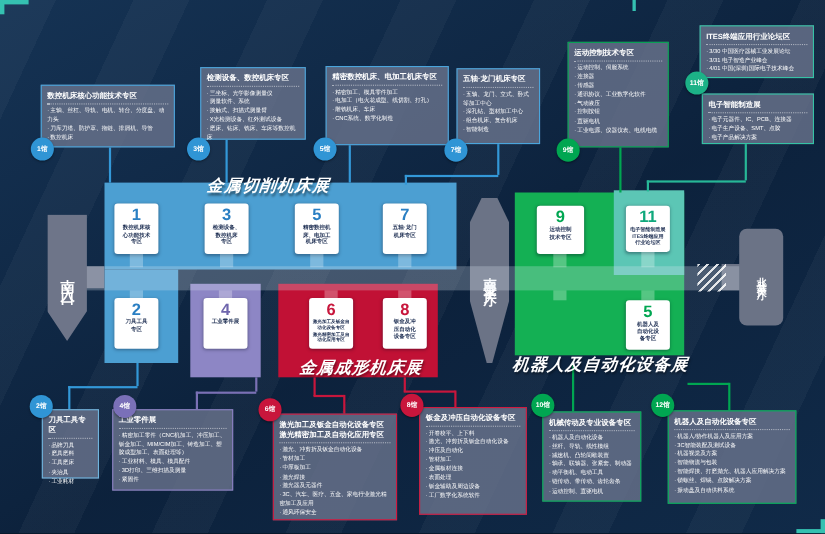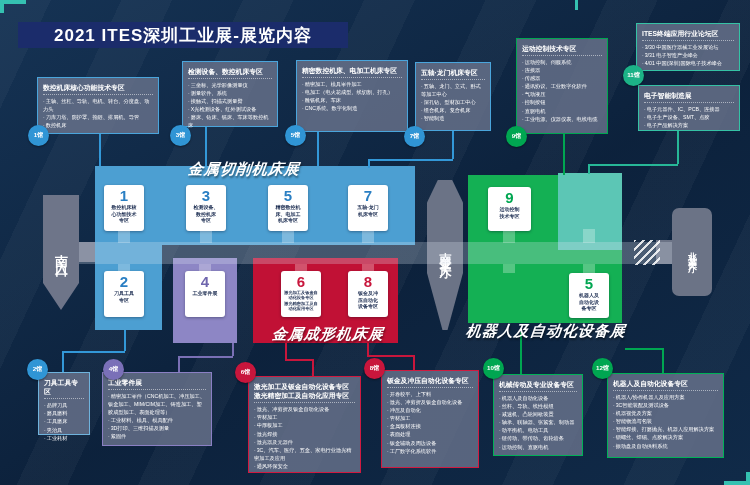--- a/index.html
+++ b/index.html
@@ -39,21 +39,20 @@
 <body>
 
 <div class="stage">
 
   <div class="bracket" style="left:0;top:0;width:26px;height:4px"></div>
   <div class="bracket" style="left:0;top:0;width:4px;height:13px"></div>
   <div class="bracket" style="left:575px;top:0;width:3px;height:10px"></div>
   <div class="bracket" style="left:724px;top:481px;width:26px;height:4px"></div>
   <div class="bracket" style="left:746px;top:472px;width:4px;height:13px"></div>
 
-  <div class="titlebar">2021 ITES深圳工业展-展览内容</div>
 
   <div class="zone" style="left:95px;top:166px;width:320px;height:79px;background:#4c9fd2"></div>
   <div class="zone" style="left:95px;top:245px;width:67px;height:85px;background:#4c9fd2"></div>
   <div class="zone" style="left:173px;top:258px;width:64px;height:85px;background:#8d86c5"></div>
   <div class="zone" style="left:253px;top:258px;width:145px;height:85px;background:#c11135"></div>
   <div class="zone" style="left:468px;top:175px;width:154px;height:148px;background:#14b054"></div>
   <div class="zone" style="left:558px;top:173px;width:64px;height:77px;background:#5cc6b5"></div>
 
   <div class="zone" style="left:43px;top:195px;width:52px;height:120px;background:#6e7589;
        clip-path:polygon(0px 0px,36px 0px,36px 47px,52px 47px,52px 67px,36px 67px,36px 88px,18px 115px,0px 88px)">
@@ -130,20 +129,26 @@
   <div class="card" style="left:348px;top:271px;width:40px;height:46px">
     <div class="num" style="color:#c8163c">8</div>
     <div class="clabel">钣金及冲
 压自动化
 设备专区</div>
   </div>
   <div class="card" style="left:488px;top:187px;width:43px;height:44px">
     <div class="num" style="color:#00a651">9</div>
     <div class="clabel">运动控制
 技术专区</div>
+  </div>
+  <div class="card" style="left:569px;top:187px;width:40px;height:42px">
+    <div class="num" style="color:#0fa87c">11</div>
+    <div class="clabel small">电子智能制造展
+ITES终端应用
+行业论坛区</div>
   </div>
   <div class="card" style="left:569px;top:273px;width:40px;height:45px">
     <div class="num" style="color:#00a651">5</div>
     <div class="clabel">机器人及
 自动化设
 备专区</div>
   </div>
 
   <div class="line" style="left:99px;top:134px;width:1.5px;height:32px;background:#3398d8"></div>
   <div class="line" style="left:205px;top:127px;width:1.5px;height:39px;background:#3398d8"></div>

